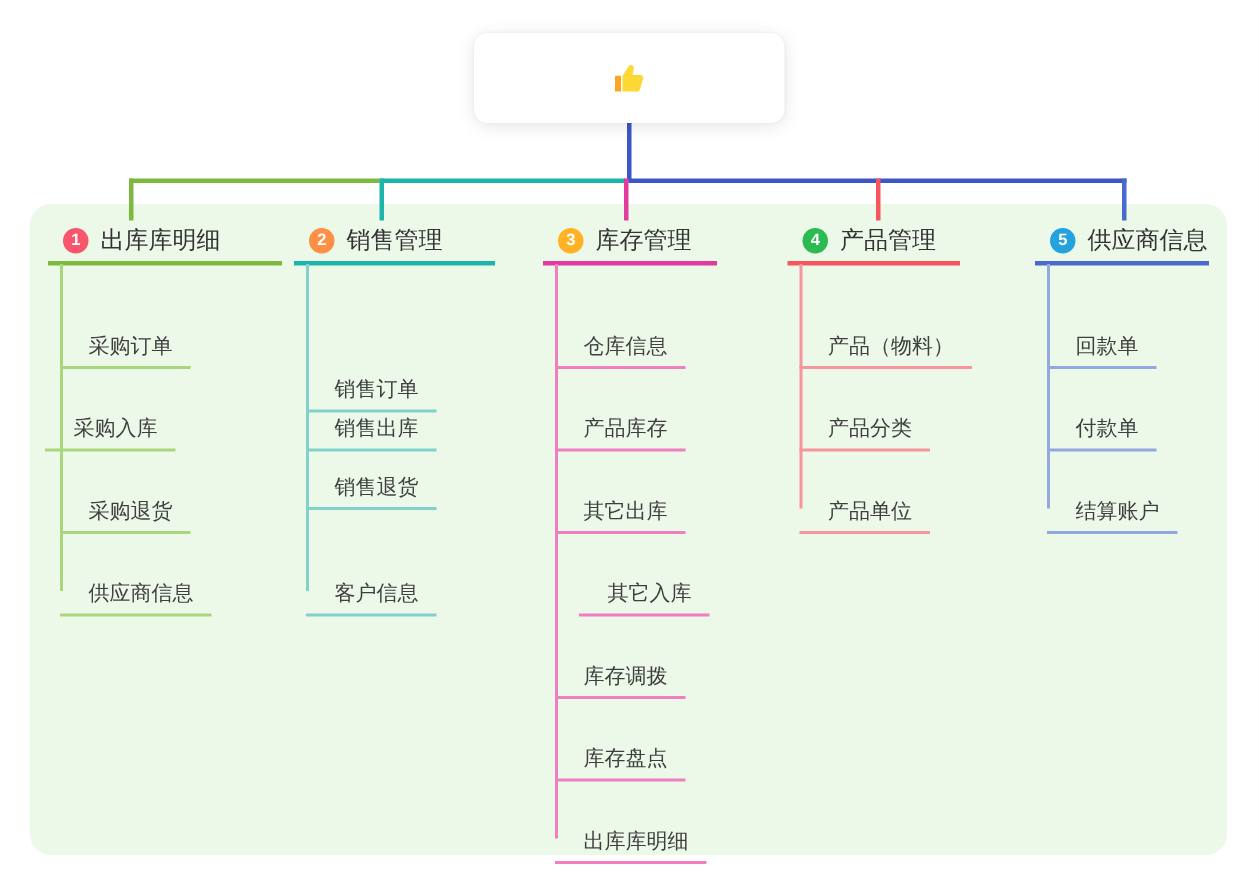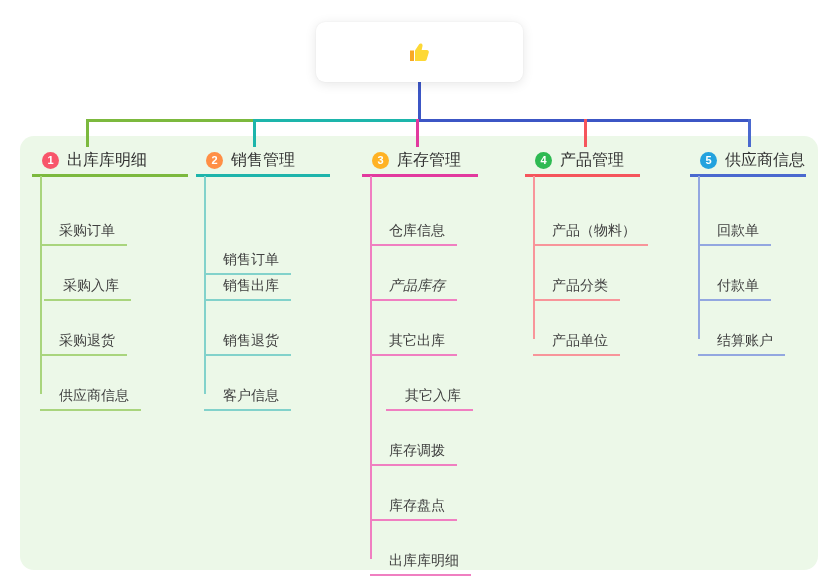--- a/index.html
+++ b/index.html
@@ -52,39 +52,39 @@
       </svg>
     </span>
   </div>
   <div id="branches">
       <div class="branch-header" style="left: 32px; top: 146px; width: 146px; border-bottom: 3px solid rgb(124, 185, 62);">
         <span class="badge" style="background: rgb(248, 86, 107);">1</span>
         <span>出库库明细</span>
       </div>
       <div class="line" style="left: 40px; top: 176px; width: 2px; height: 218px; background: rgb(169, 213, 125);"></div>
       <div class="child" style="left: 40px; top: 174px; border-bottom: 2px solid rgb(169, 213, 125);">采购订单</div>
-      <div class="child" style="left: 44px; top: 229px; border-bottom: 2px solid rgb(169, 213, 125);">采购入库</div>
+      <div class="child" style="left: 30px; top: 229px; border-bottom: 2px solid rgb(169, 213, 125);">采购入库</div>
       <div class="child" style="left: 40px; top: 284px; border-bottom: 2px solid rgb(169, 213, 125);">采购退货</div>
       <div class="child" style="left: 40px; top: 339px; border-bottom: 2px solid rgb(169, 213, 125);">供应商信息</div>
       <div class="branch-header" style="left: 196px; top: 146px; width: 124px; border-bottom: 3px solid rgb(29, 181, 171);">
         <span class="badge" style="background: rgb(255, 143, 69);">2</span>
         <span>销售管理</span>
       </div>
       <div class="line" style="left: 204px; top: 176px; width: 2px; height: 218px; background: rgb(130, 210, 203);"></div>
       <div class="child" style="left: 204px; top: 174px; border-bottom: 2px solid rgb(130, 210, 203); margin-top: 29px;">销售订单</div>
       <div class="child" style="left: 204px; top: 229px; border-bottom: 2px solid rgb(130, 210, 203);">销售出库</div>
-      <div class="child" style="left: 204px; top: 284px; border-bottom: 2px solid rgb(130, 210, 203);">销售退货</div>
+      <div class="child" style="left: 204px; top: 268px; border-bottom: 2px solid rgb(130, 210, 203);">销售退货</div>
       <div class="child" style="left: 204px; top: 339px; border-bottom: 2px solid rgb(130, 210, 203);">客户信息</div>
       <div class="branch-header" style="left: 362px; top: 146px; width: 106px; border-bottom: 3px solid rgb(226, 58, 158);">
         <span class="badge" style="background: rgb(255, 178, 36);">3</span>
         <span>库存管理</span>
       </div>
       <div class="line" style="left: 370px; top: 176px; width: 2px; height: 383px; background: rgb(240, 127, 193);"></div>
       <div class="child" style="left: 370px; top: 174px; border-bottom: 2px solid rgb(240, 127, 193);">仓库信息</div>
-      <div class="child" style="left: 370px; top: 229px; border-bottom: 2px solid rgb(240, 127, 193); font-style: italic;">产品库存</div>
+      <div class="child" style="left: 370px; top: 229px; border-bottom: 2px solid rgb(240, 127, 193);">产品库存</div>
       <div class="child" style="left: 370px; top: 284px; border-bottom: 2px solid rgb(240, 127, 193);">其它出库</div>
       <div class="child" style="left: 370px; top: 339px; border-bottom: 2px solid rgb(240, 127, 193); margin-left: 16px;">其它入库</div>
       <div class="child" style="left: 370px; top: 394px; border-bottom: 2px solid rgb(240, 127, 193);">库存调拨</div>
       <div class="child" style="left: 370px; top: 449px; border-bottom: 2px solid rgb(240, 127, 193); text-align: right;">库存盘点</div>
       <div class="child" style="left: 370px; top: 504px; border-bottom: 2px solid rgb(240, 127, 193);">出库库明细</div>
       <div class="branch-header" style="left: 525px; top: 146px; width: 105px; border-bottom: 3px solid rgb(245, 85, 92);">
         <span class="badge" style="background: rgb(46, 186, 82);">4</span>
         <span>产品管理</span>
       </div>
       <div class="line" style="left: 533px; top: 176px; width: 2px; height: 163px; background: rgb(248, 149, 154);"></div>

